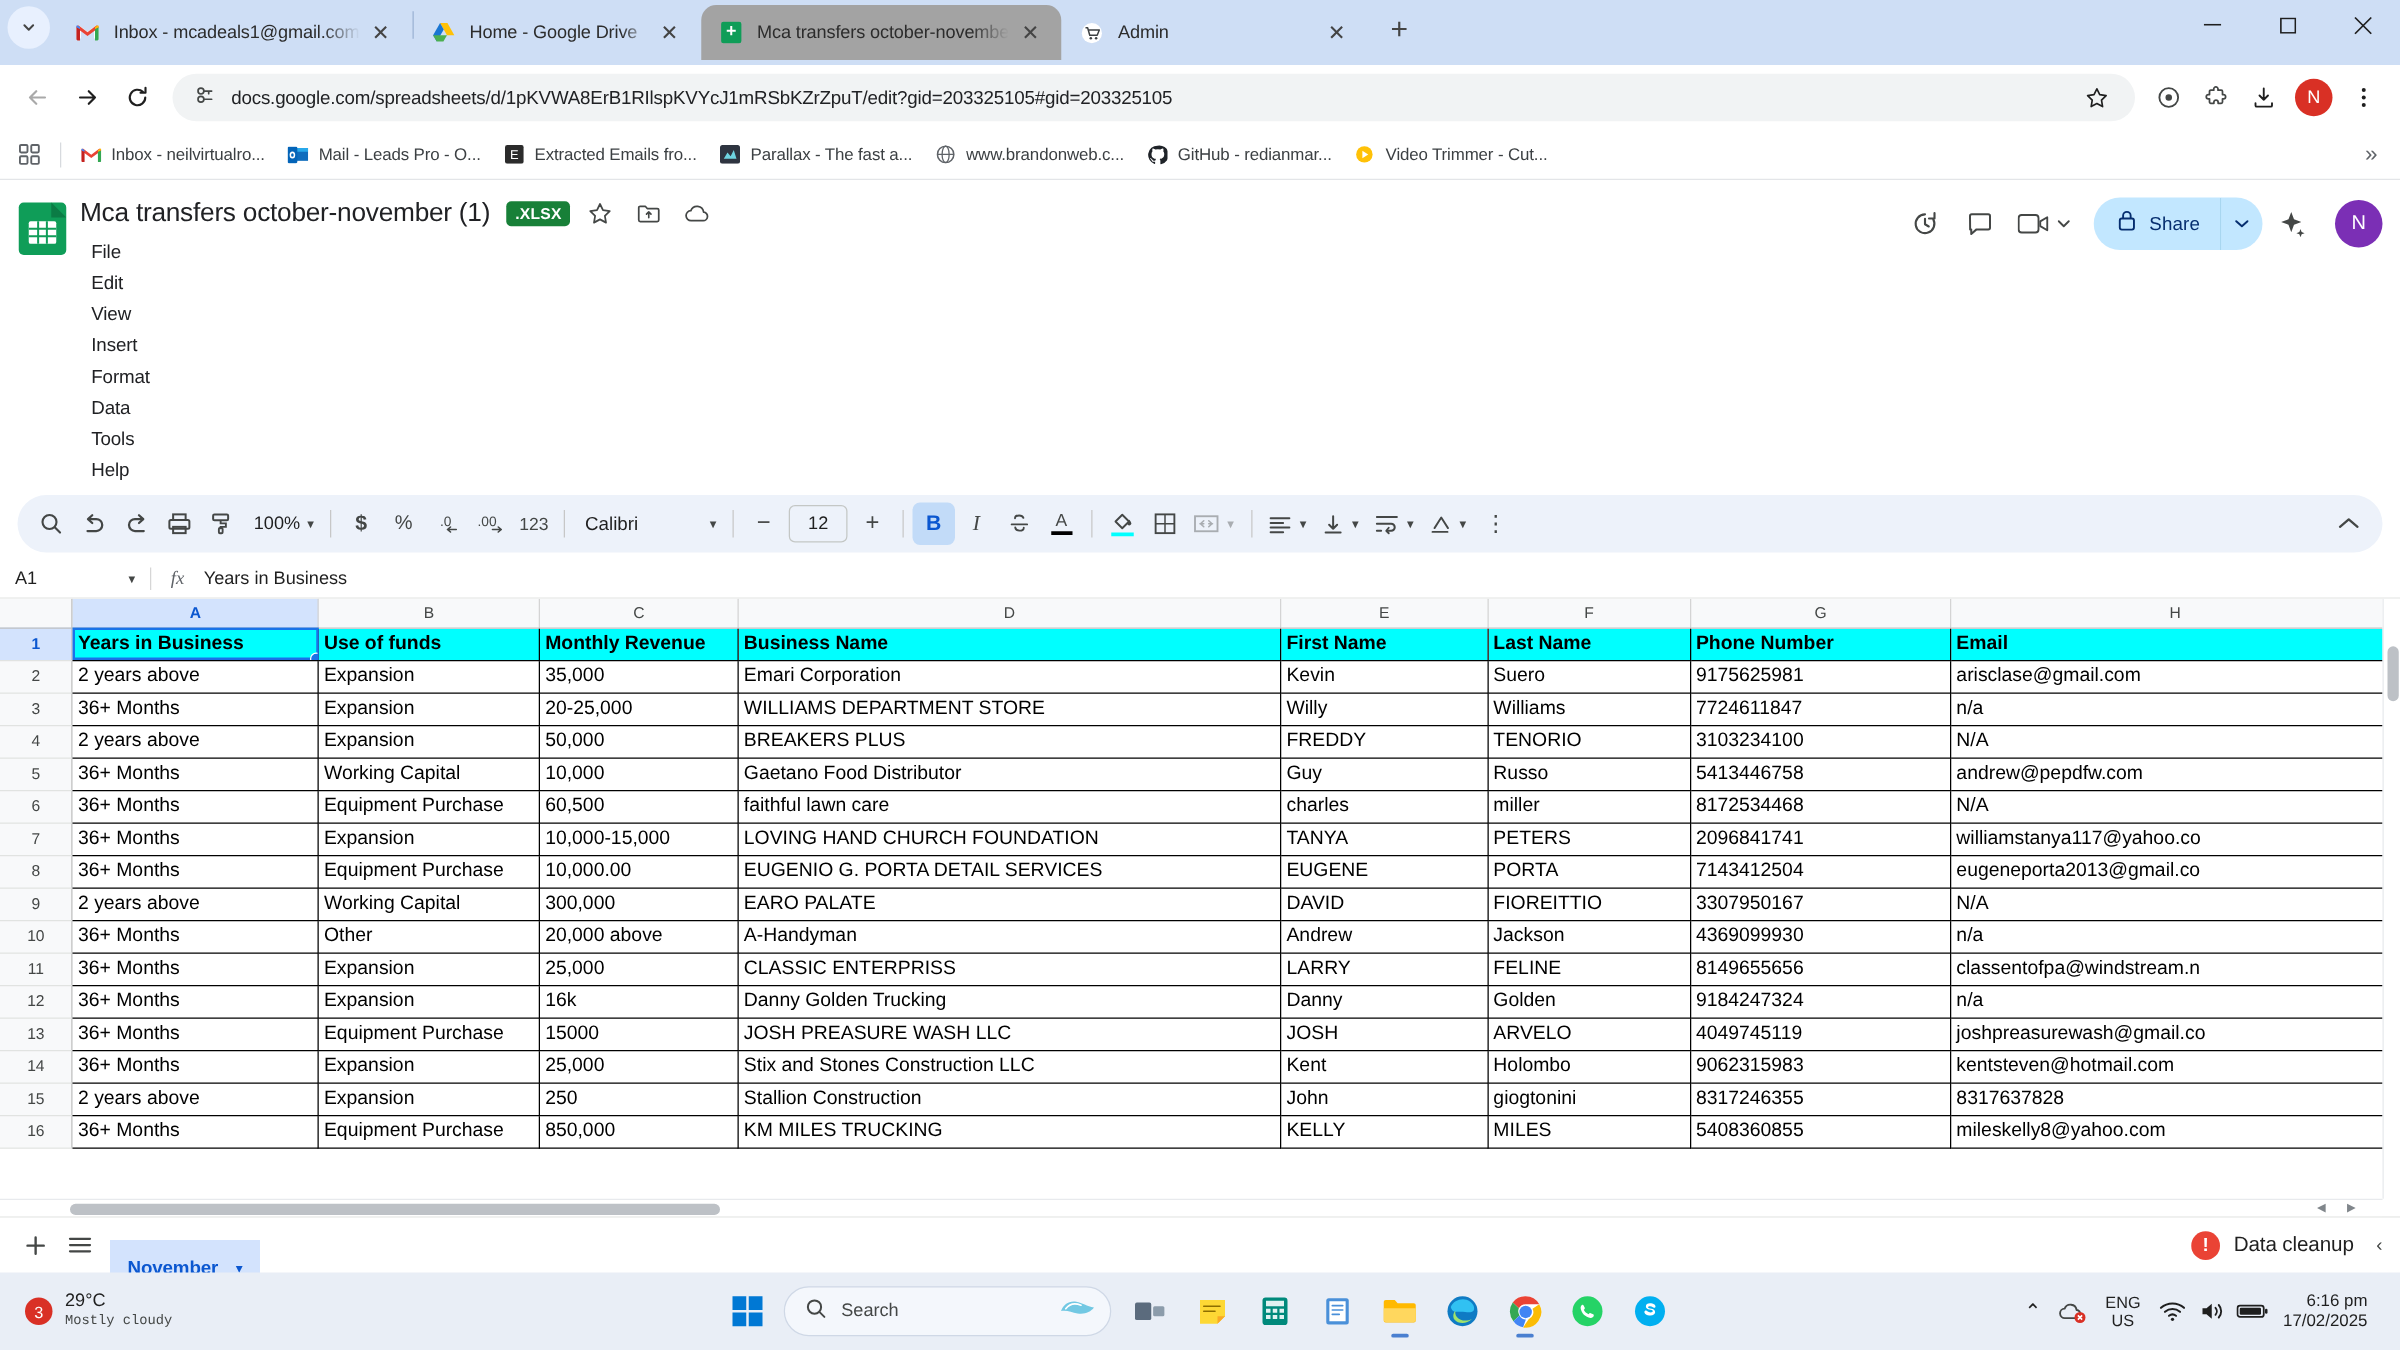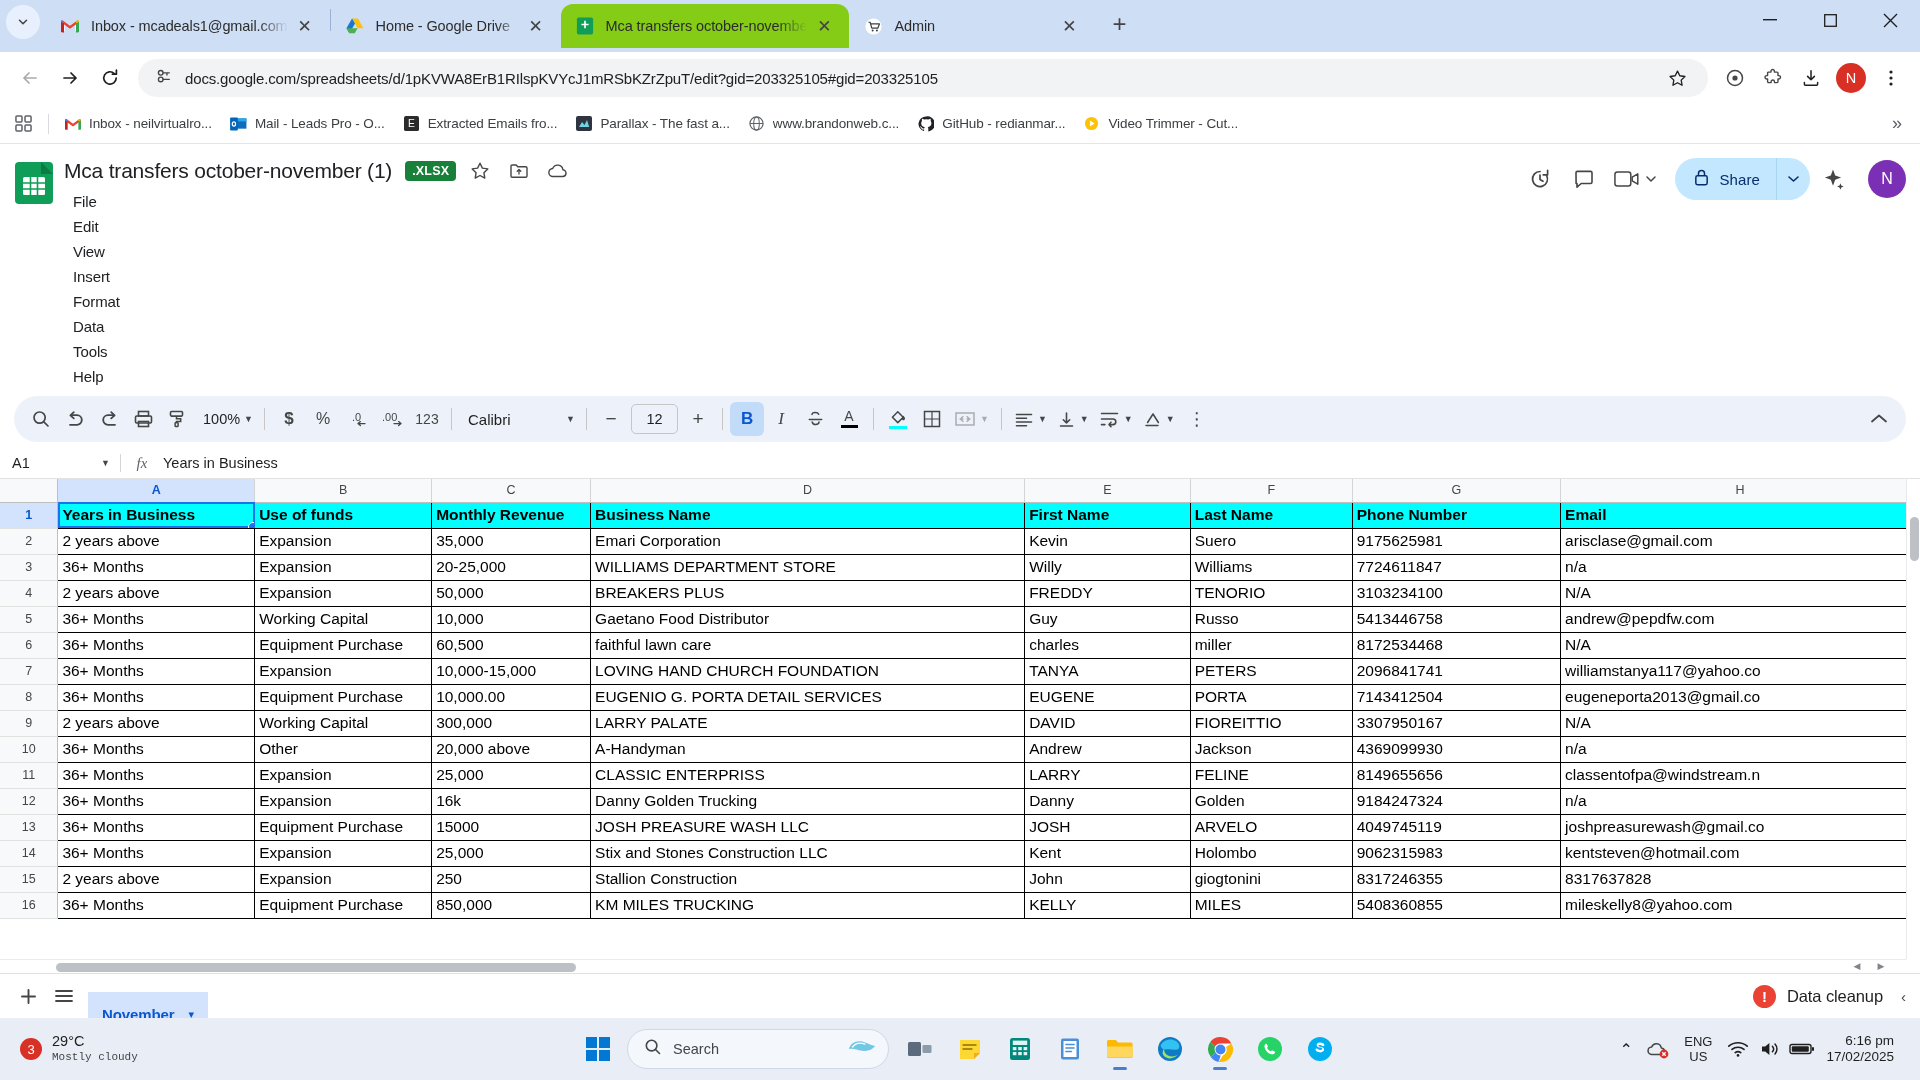--- a/index.html
+++ b/index.html
@@ -22,21 +22,21 @@
     width: 34px; height: 34px; border-radius: 17px; background: #e8f0fe;
     display: flex; align-items: center; justify-content: center;
     margin-bottom: 8px; margin-right: 6px; flex: none; cursor: pointer;
   }
   .tab {
     height: 44px; display: flex; align-items: center; padding: 0 12px 0 14px;
     border-radius: 12px 12px 0 0; max-width: 300px; min-width: 180px;
     position: relative; cursor: default; flex: none;
   }
   .tab.inactive { background: transparent; }
-  .tab.active { background: #84cc16; }
+  .tab.active { background: #a3a3a3; }
   .tab-favicon { width: 20px; height: 20px; flex: none; margin-right: 11px;
       display: flex; align-items: center; justify-content: center; }
   .tab-title {
     font-size: 14.5px; color: #2c2c2c; white-space: nowrap; overflow: hidden;
     flex: 1; letter-spacing: -0.1px;
     -webkit-mask-image: linear-gradient(to right, #000 85%, transparent 100%);
     mask-image: linear-gradient(to right, #000 85%, transparent 100%);
   }
   .tab-close {
     width: 26px; height: 26px; border-radius: 13px; flex: none; margin-left: 4px;
@@ -873,21 +873,21 @@
               <td class="cell">EUGENE</td>
               <td class="cell">PORTA</td>
               <td class="cell">7143412504</td>
               <td class="cell">eugeneporta2013@gmail.co</td>
             </tr>
             <tr>
               <td class="rowhdr">9</td>
               <td class="cell">2 years above</td>
               <td class="cell">Working Capital</td>
               <td class="cell">300,000</td>
-              <td class="cell">LARRY PALATE</td>
+              <td class="cell">EARO PALATE</td>
               <td class="cell">DAVID</td>
               <td class="cell">FIOREITTIO</td>
               <td class="cell">3307950167</td>
               <td class="cell">N/A</td>
             </tr>
             <tr>
               <td class="rowhdr">10</td>
               <td class="cell">36+ Months</td>
               <td class="cell">Other</td>
               <td class="cell">20,000 above</td>

